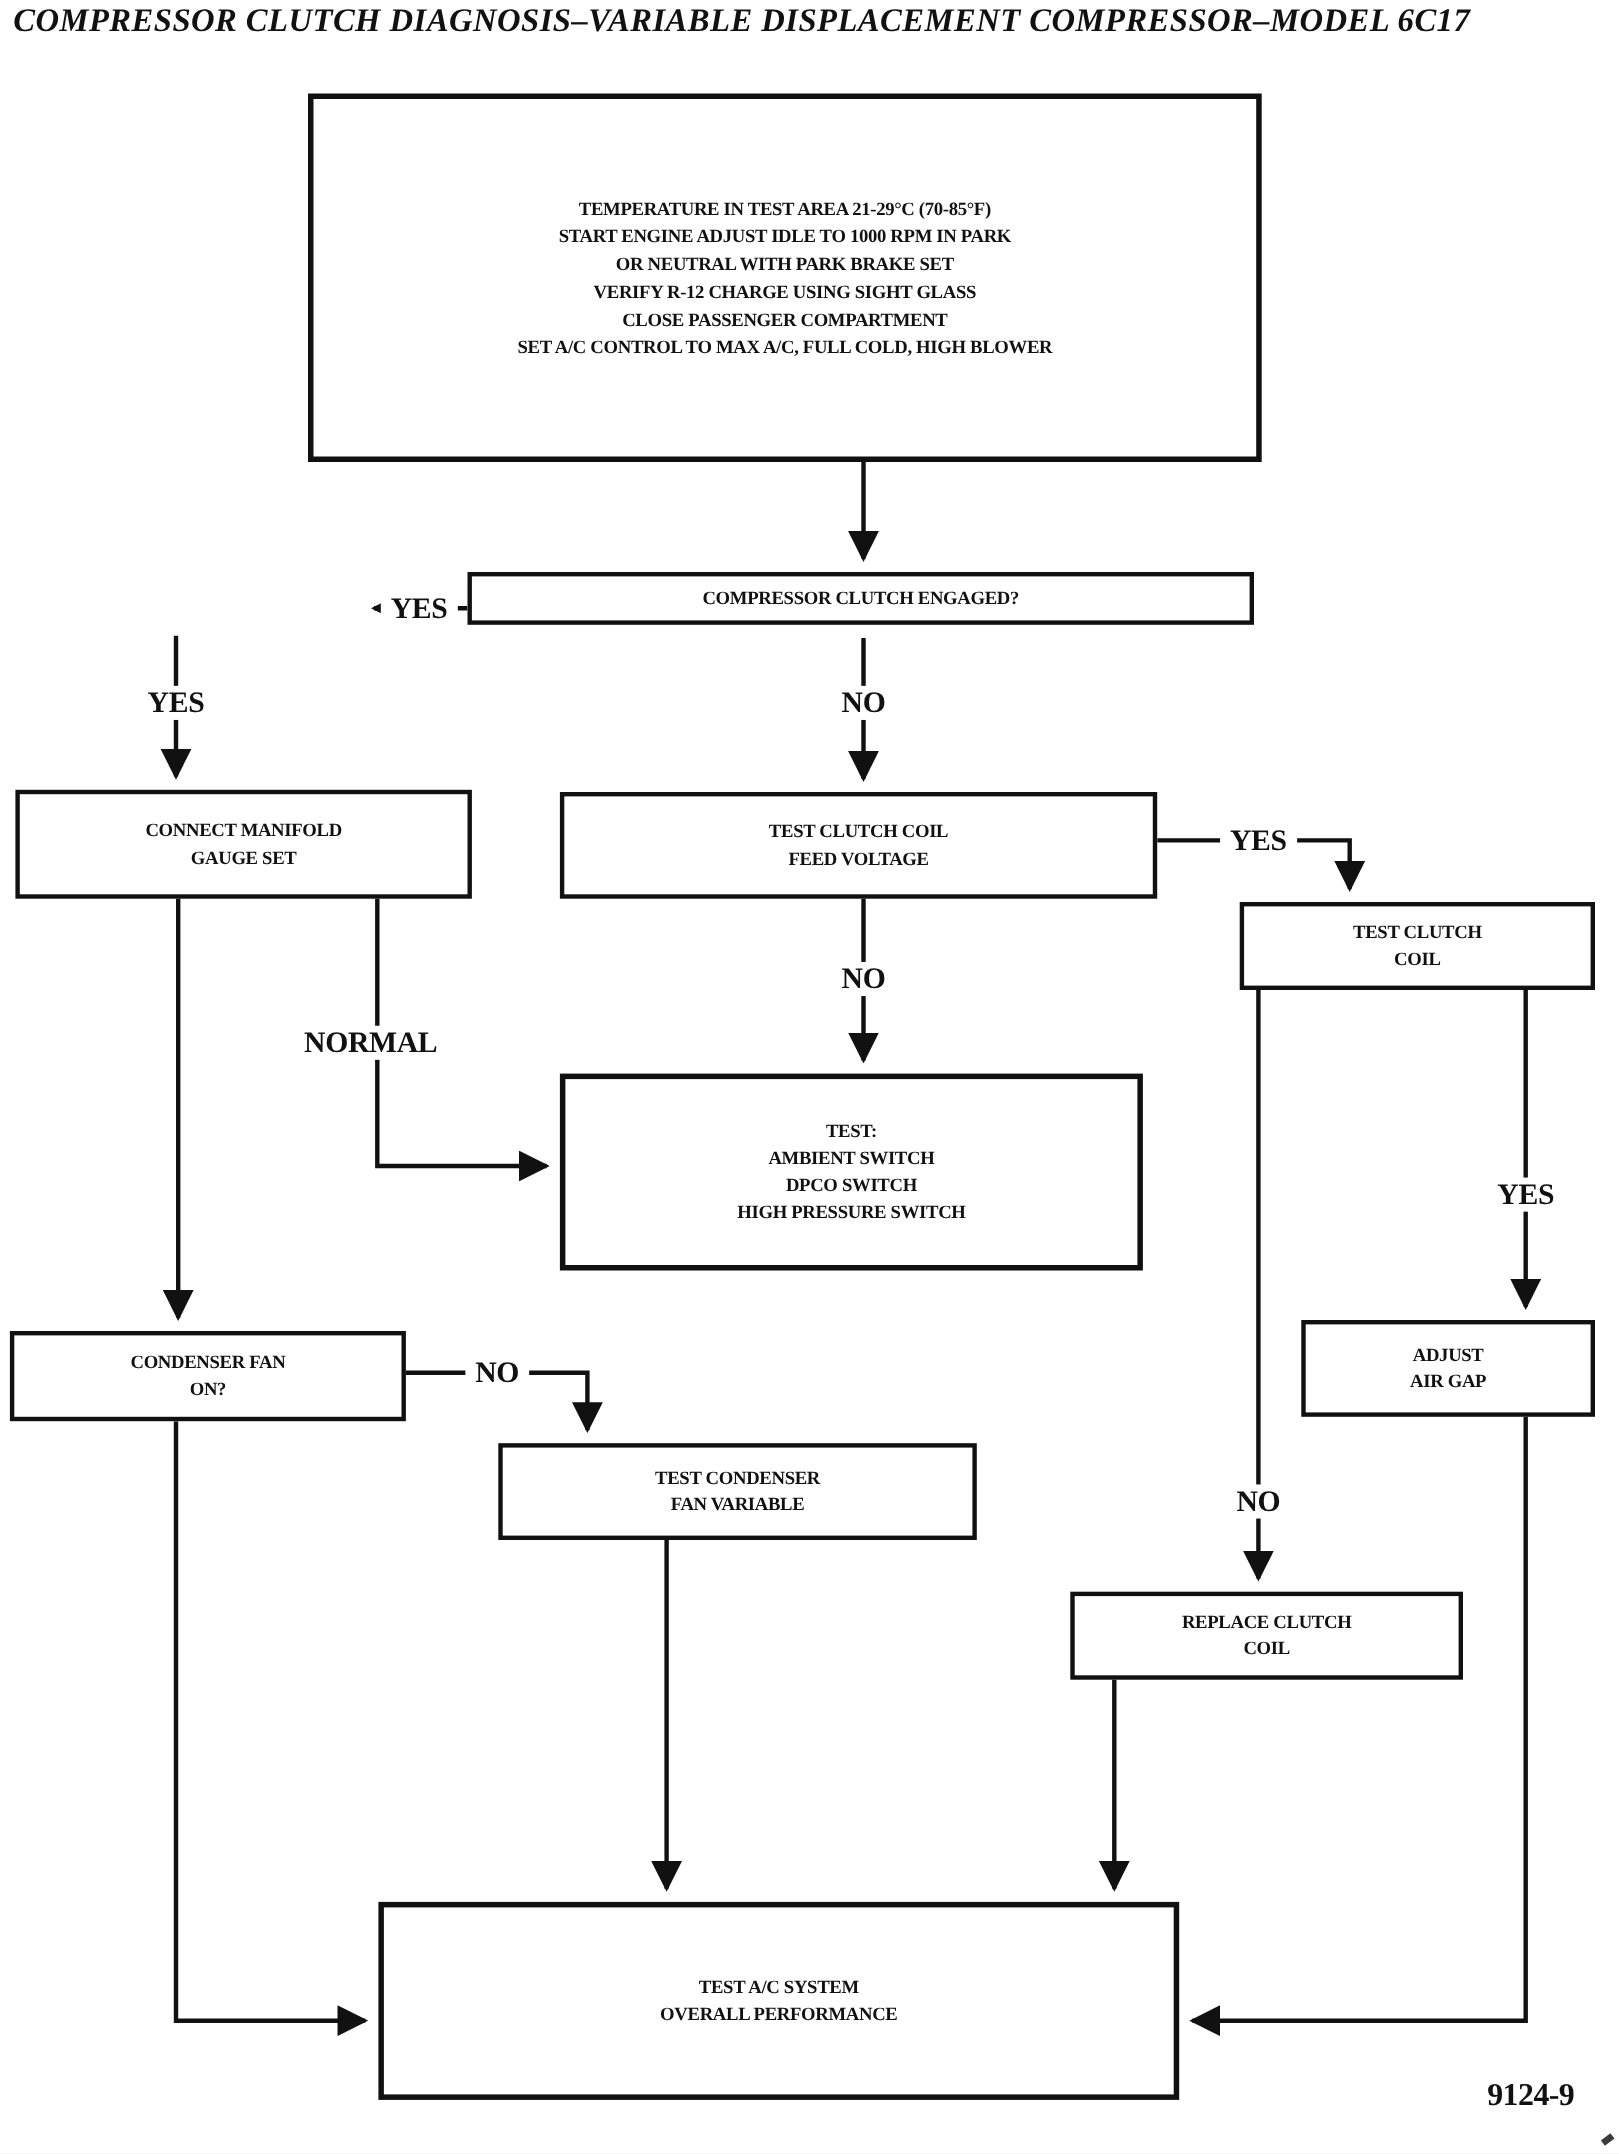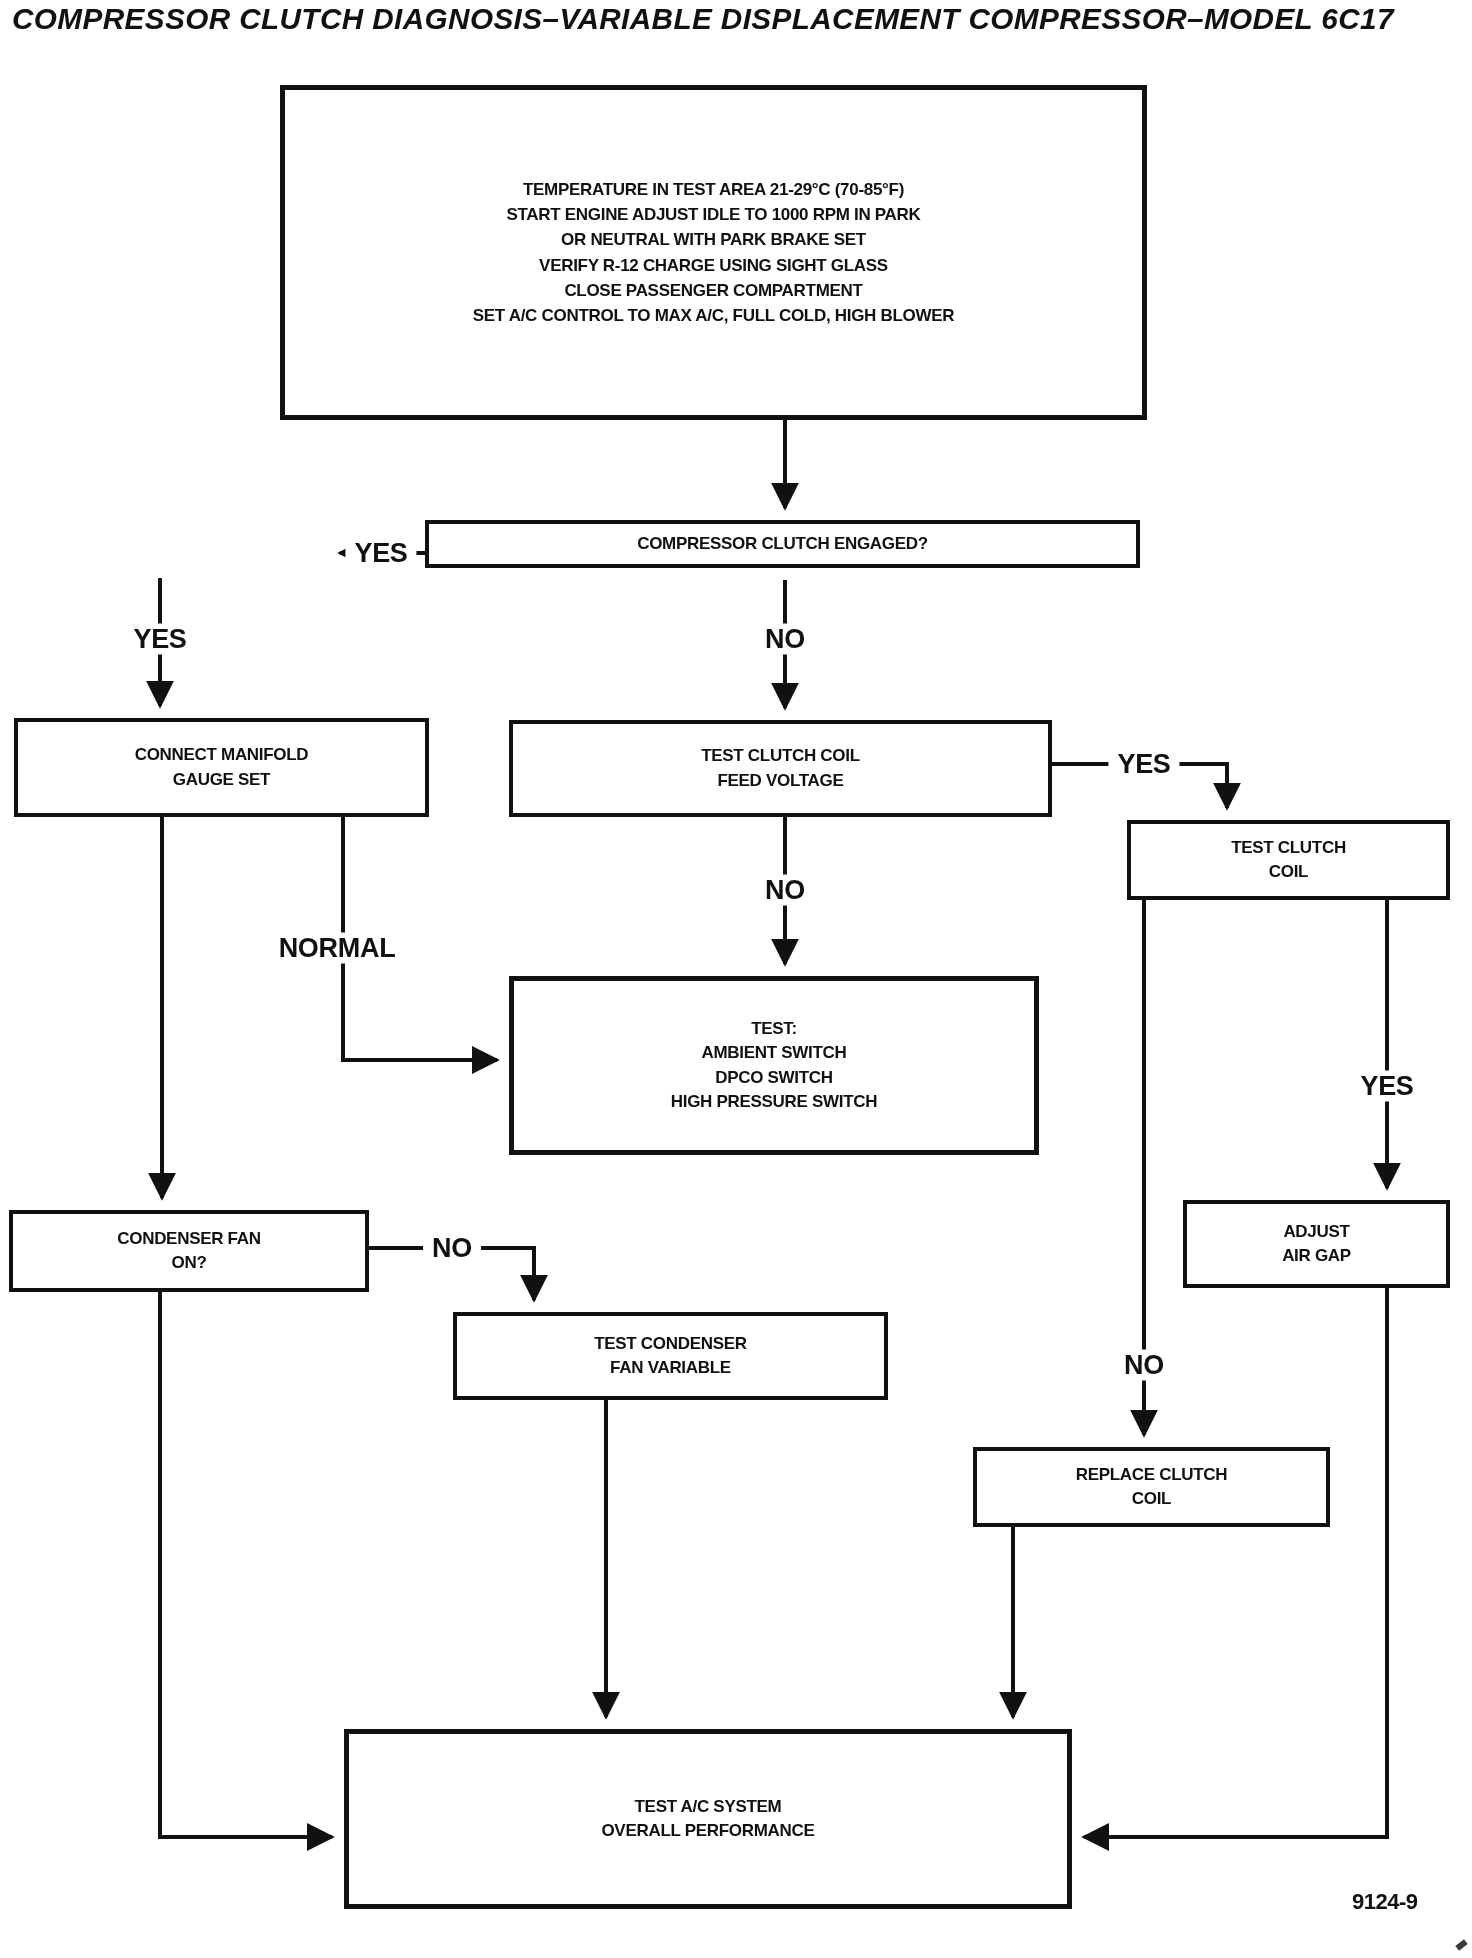--- a/index.html
+++ b/index.html
@@ -1,19 +1,19 @@
 <!DOCTYPE html>
 <html><head>
 <meta charset="utf-8">
 <style>
   html,body { margin:0; padding:0; background:#e8e8e8; }
   .page {
     position:relative; width:1472px; height:1958px;
     background:#ffffff; color:#111;
-    font-family:Liberation Sans, sans-serif;
+    font-family:Liberation Serif, serif;
     overflow:hidden; margin:0 auto;
   }
   .title {
     position:absolute; left:12px; top:2px; width:1456px;
     font-size:30px; font-weight:bold; font-style:italic;
     letter-spacing:0.4px; white-space:nowrap;
     transform:scaleX(0.99); transform-origin:left top;
   }
   svg.wires { position:absolute; left:0; top:0; }
   .node {
@@ -26,21 +26,21 @@
   .node-setup { border-width:5px; line-height:1.48; }
   .node-big { border-width:5px; }
   .edge-label {
     position:absolute; transform:translate(-50%,-50%);
     background:#fff; padding:0 9px;
     font-weight:bold; font-size:27px; letter-spacing:-0.3px;
     white-space:nowrap;
   }
   .fig-number {
     position:absolute; left:1352px; top:1889px;
-    font-weight:bold; font-size:22px; letter-spacing:-0.5px;
+    font-weight:bold; font-size:29px; letter-spacing:-0.5px;
   }
   .artifact {
     position:absolute; left:1456px; top:1942px; width:11px; height:6px;
     background:#3a3a3a; transform:rotate(-38deg);
   }
 </style>
 </head>
 <body>
 
 <div class="page">

